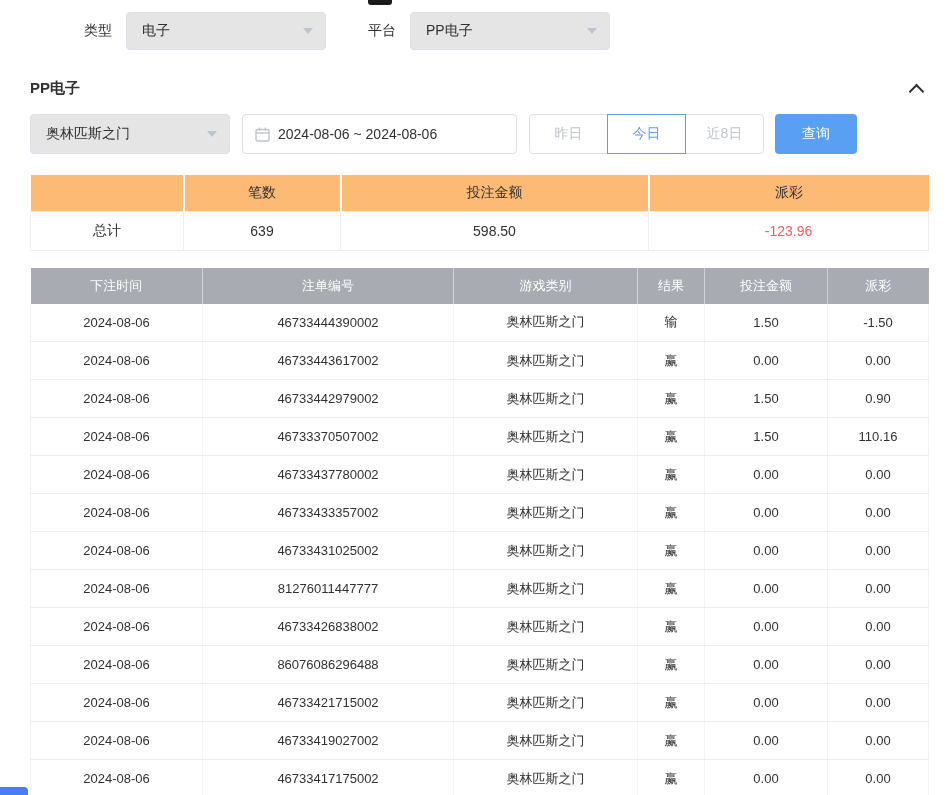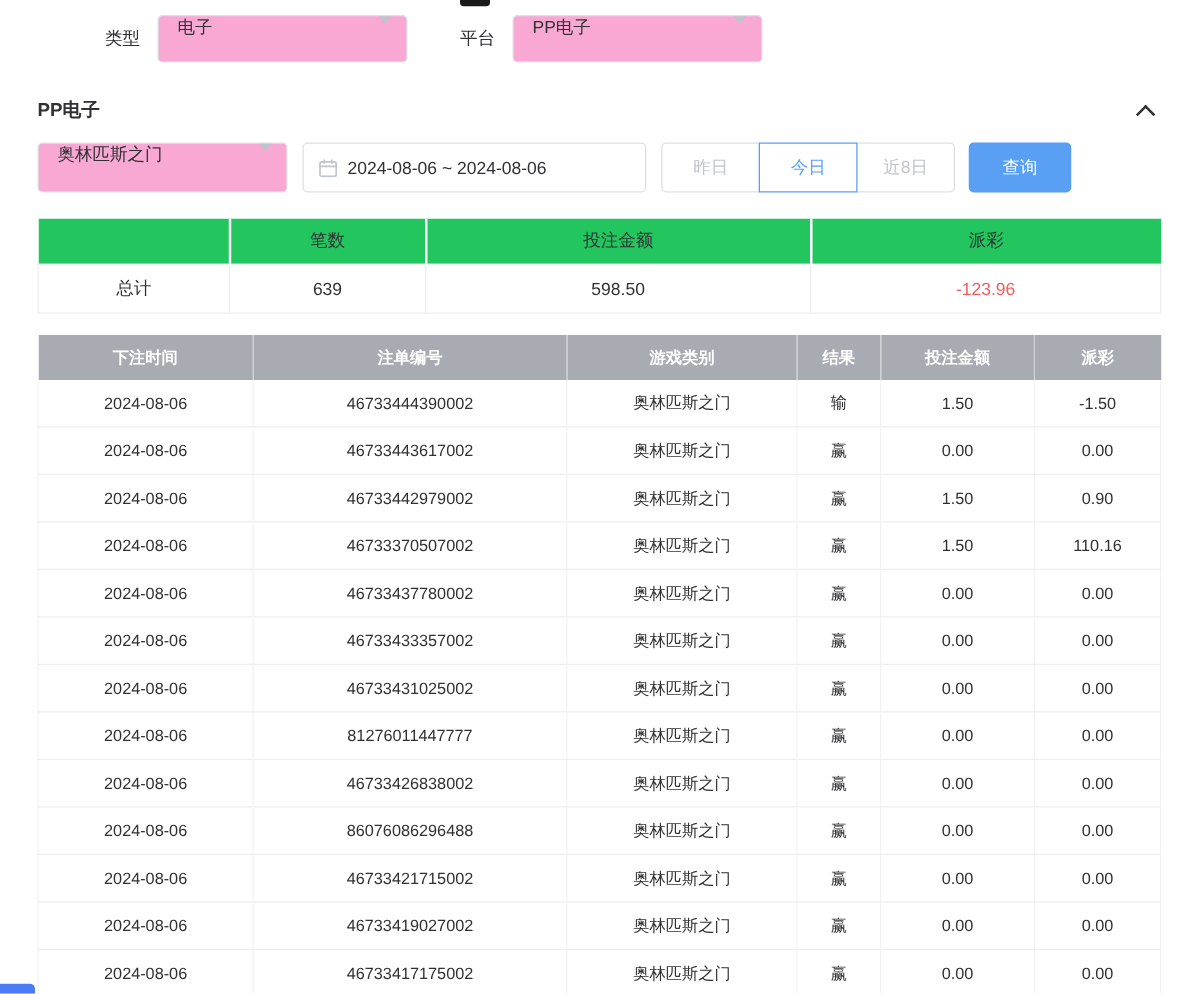--- a/index.html
+++ b/index.html
@@ -5,22 +5,22 @@
   *{box-sizing:border-box;margin:0;padding:0}
   html,body{width:951px;height:795px;overflow:hidden;background:#fff;
     font-family:"Liberation Sans","DejaVu Sans",sans-serif;color:#303133;position:relative}
   :root{--accent:#59a0f5;--negative:#f25d5d;--th-bg:#a8abb2}
 
   .top-notch{position:absolute;top:0;left:368px;width:24px;height:5px;background:#1a1a1a;border-radius:0 0 3px 3px}
 
   .topbar{display:flex;align-items:center;padding:12px 0 12px 84px;gap:42px}
   .filter-item{display:flex;align-items:center;gap:14px}
   .filter-label{font-size:14px;color:#303133}
-  .select{width:200px;height:38px;border:1px solid #dcdfe6;border-radius:4px;background:#f9a8d4;
-    display:flex;align-items:flex-start;justify-content:space-between;padding:0 12px 0 15px;font-size:14px;cursor:pointer}
+  .select{width:200px;height:38px;border:1px solid #dcdfe6;border-radius:4px;background:#e5e5e5;
+    display:flex;align-items:center;justify-content:space-between;padding:0 12px 0 15px;font-size:14px;cursor:pointer}
   .caret{width:0;height:0;border-left:5px solid transparent;border-right:5px solid transparent;border-top:6px solid #c0c4cc}
 
   .content{padding:0 23px 0 30px}
   .section-header{margin-top:10px;height:32px;display:flex;align-items:center;justify-content:space-between}
   .section-title{font-size:15px;font-weight:700}
   .chev-up{width:11px;height:11px;border-left:2px solid #303133;border-top:2px solid #303133;
     transform:rotate(45deg);margin-top:6px;margin-right:6px;cursor:pointer}
 
   .filter-row{margin-top:10px;display:flex;align-items:center}
   .game-select{width:200px;height:40px}
@@ -30,26 +30,26 @@
   .qbtn{width:79px;height:40px;background:#fff;border:1px solid #dcdfe6;font-size:14px;color:#c0c4cc;
     cursor:pointer;margin-left:-1px;font-family:inherit}
   .qbtn:first-child{border-radius:4px 0 0 4px;margin-left:0}
   .qbtn:last-child{border-radius:0 4px 4px 0}
   .qbtn.active{border-color:var(--accent);color:var(--accent);position:relative;z-index:1}
   .search-btn{margin-left:11px;width:82px;height:40px;background:var(--accent);color:#fff;border:none;
     border-radius:4px;font-size:14px;cursor:pointer;font-family:inherit}
 
   table{border-collapse:collapse;table-layout:fixed;width:898px}
   .summary-table{margin-top:21px}
-  .summary-table th{background:#22c55e;height:36px;font-weight:400;font-size:14px;border-right:2px solid #fff;text-align:center}
+  .summary-table th{background:#fdba74;height:36px;font-weight:400;font-size:14px;border-right:2px solid #fff;text-align:center}
   .summary-table th:last-child{border-right:none}
   .summary-table td{height:39px;border:1px solid #ebeef5;text-align:center;font-size:14px}
 
   .data-table{margin-top:17px}
-  .data-table th{background:var(--th-bg);color:#fff;height:36px;font-weight:700;font-size:13px;
+  .data-table th{background:var(--th-bg);color:#fff;height:36px;font-weight:400;font-size:13px;
     border-right:1px solid rgba(255,255,255,.45);text-align:center}
   .data-table th:last-child{border-right:none}
   .data-table td{height:38px;text-align:center;border-bottom:1px solid #ebeef5;border-right:1px solid #f2f3f5;
     font-size:13px;color:#303133;background:#fff}
   .data-table td:first-child{border-left:1px solid #f2f3f5}
   .muted{color:#606266}
   .neg{color:var(--negative)}
 
   .corner-widget{position:absolute;left:0;bottom:0;width:28px;height:8px;background:#4a7cf5;border-radius:0 4px 0 0}
   .cal-icon{flex:0 0 auto}

